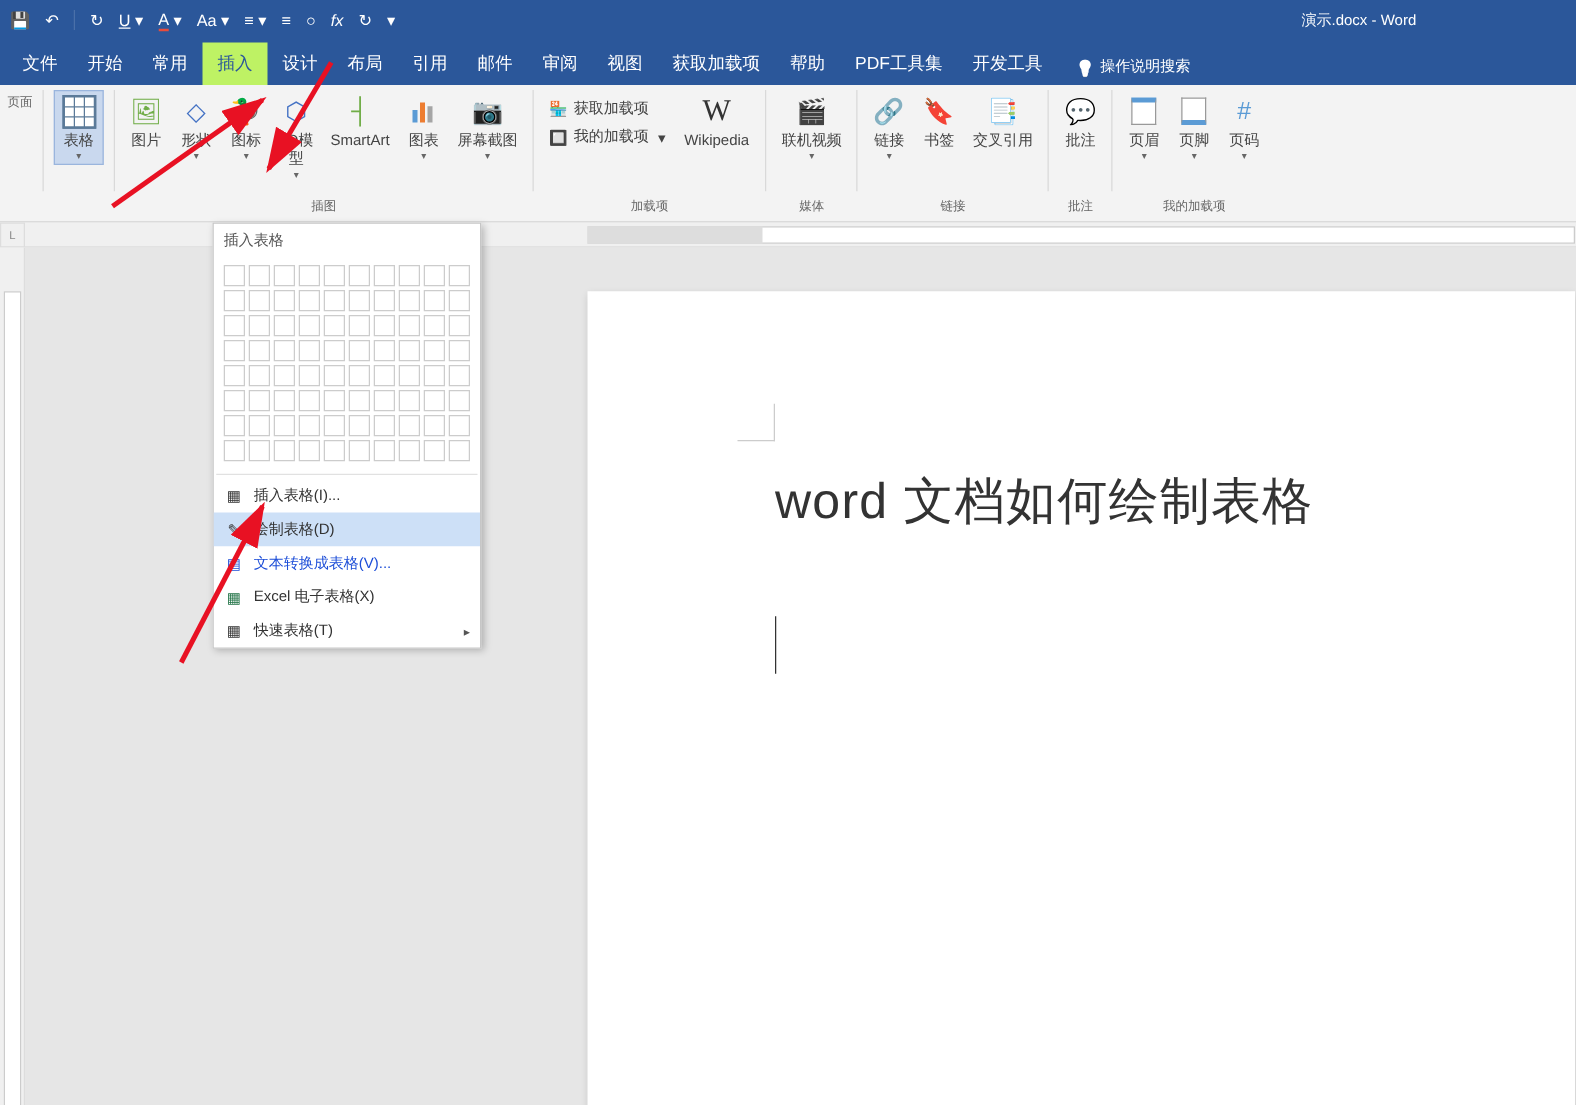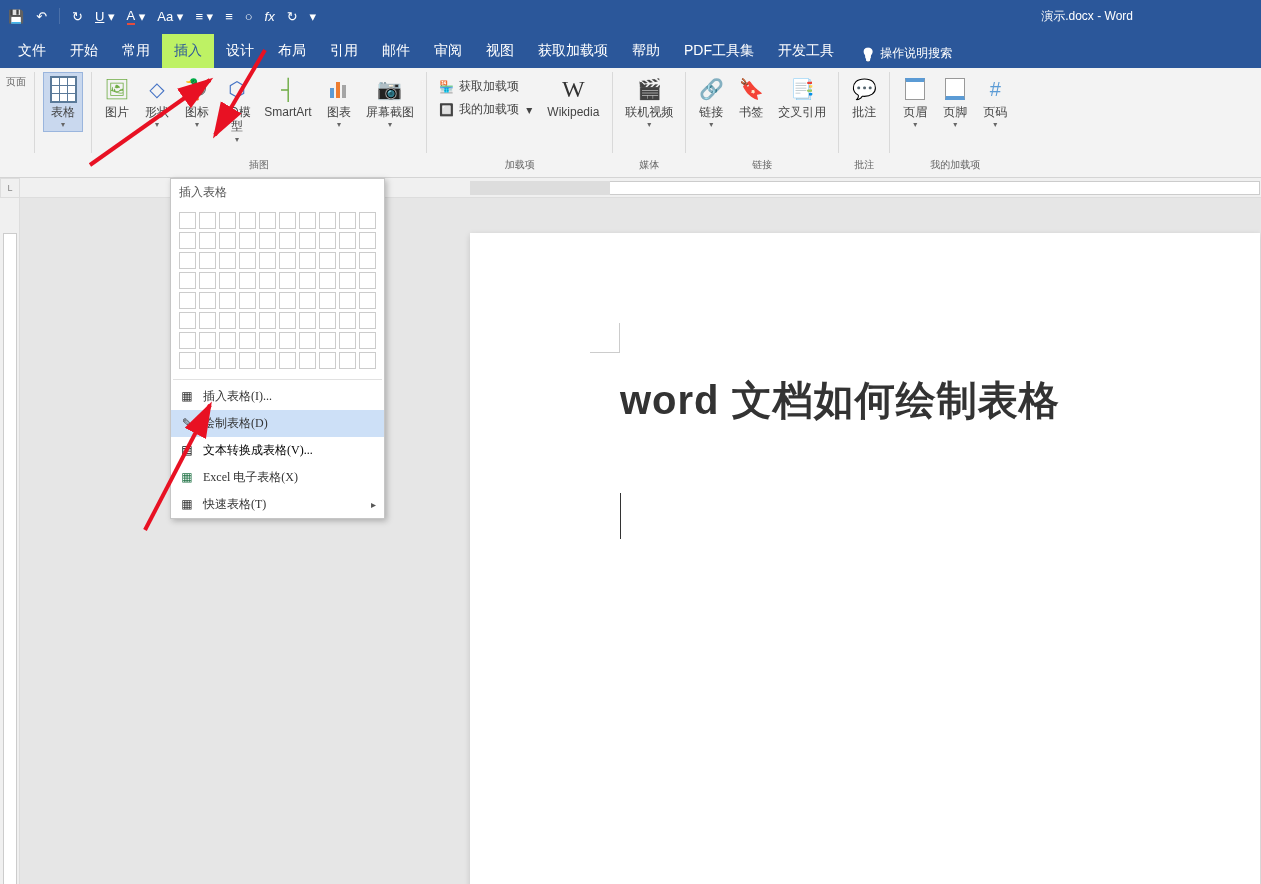--- a/index.html
+++ b/index.html
@@ -41,34 +41,34 @@
   .icon-table span { background: #fff; }
   
   
   .workspace { display: flex; height: calc(884px - 178px); position: relative; }
   .corner { width: 20px; height: 20px; background: #f0f0f0; border: 1px solid #ddd; font-size: 9px; color: #888; display: flex; align-items: center; justify-content: center; }
   .ruler-h { position: absolute; top: 0; left: 20px; right: 0; height: 20px; background: #f0f0f0; border-bottom: 1px solid #ddd; }
   .ruler-h-active { position: absolute; top: 3px; height: 14px; left: 450px; width: 790px; background: #fff; border: 1px solid #ccc; }
   .ruler-h-margin { position: absolute; top: 3px; height: 14px; left: 450px; width: 140px; background: #ddd; }
   .ruler-v { position: absolute; top: 20px; left: 0; bottom: 0; width: 20px; background: #f0f0f0; border-right: 1px solid #ddd; }
   .ruler-v-active { position: absolute; left: 3px; width: 14px; top: 35px; height: 800px; background: #fff; border: 1px solid #ccc; }
-  .canvas { position: absolute; left: 20px; top: 20px; right: 0; bottom: 0; background: #e6e6e6; overflow: hidden; font-weight: bold; }
+  .canvas { position: absolute; left: 20px; top: 20px; right: 0; bottom: 0; background: #e6e6e6; overflow: hidden; }
   .page { position: absolute; left: 450px; top: 35px; width: 790px; height: 1100px; background: #fff; box-shadow: 0 2px 6px rgba(0,0,0,0.15); }
   .page-content { padding: 140px 0 0 150px; font-size: 40px; color: #333; letter-spacing: 1px; }
   .margin-guide { position: absolute; left: 120px; top: 90px; width: 30px; height: 30px; border-right: 1px solid #ccc; border-bottom: 1px solid #ccc; }
   
   
-  .dropdown { position: absolute; top: 178px; left: 170px; width: 215px; background: #fff; border: 1px solid #c6c6c6; box-shadow: 2px 2px 6px rgba(0,0,0,0.25); z-index: 10; font-family: Liberation Serif, serif; }
+  .dropdown { position: absolute; top: 178px; left: 170px; width: 215px; background: #fff; border: 1px solid #c6c6c6; box-shadow: 2px 2px 6px rgba(0,0,0,0.25); z-index: 10; }
   .dd-header { padding: 5px 8px; font-size: 12px; color: #555; }
   .dd-grid { padding: 6px 8px; display: grid; grid-template-columns: repeat(10, 18px); grid-template-rows: repeat(8, 18px); gap: 2px; }
   .dd-cell { width: 17px; height: 17px; border: 1px solid #ccc; background: #fff; }
   .dd-sep { height: 1px; background: #e1e1e1; margin: 3px 2px; }
   .dd-item { display: flex; align-items: center; padding: 5px 8px; font-size: 12px; color: #333; cursor: default; gap: 8px; }
   .dd-item.hover { background: #cde0f7; }
-  .dd-item.disabled { color: #000000; }
+  .dd-item.disabled { color: #1d4ed8; }
   .dd-item .di { width: 16px; text-align: center; }
   .dd-item .arrow::after { content: "▸"; font-size: 10px; margin-left: auto; color: #555; }
   
   
   .arrow-annot { position: absolute; pointer-events: none; z-index: 20; }
   .arrow-annot svg { overflow: visible; }
   
 </style>
 </head>
 <body>

